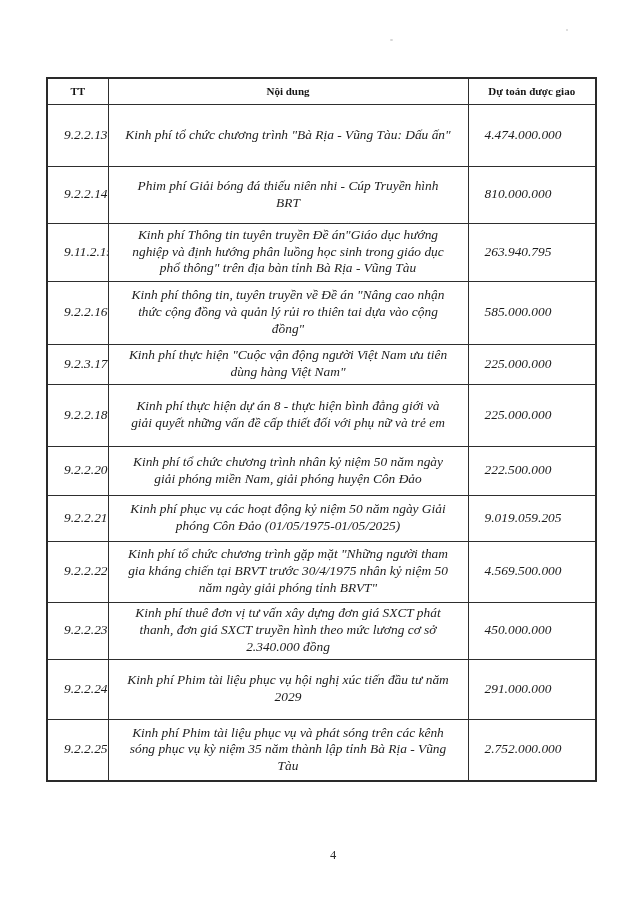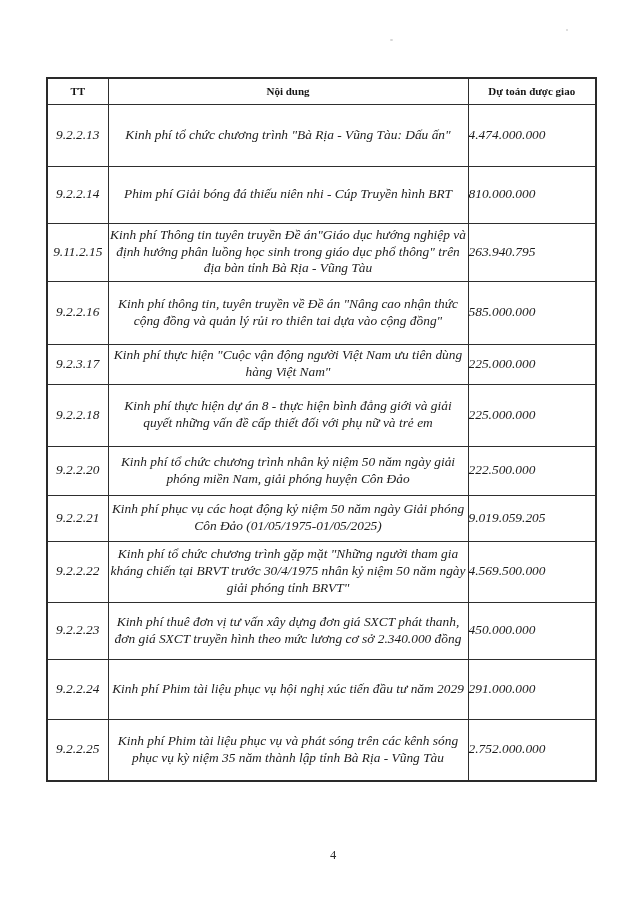--- a/index.html
+++ b/index.html
@@ -37,21 +37,21 @@
     padding: 3px 2px;
     text-align: center;
     vertical-align: middle;
   }
   table.budget-table td {
     font-style: italic;
     font-size: 13.4px;
     line-height: 16.8px;
     color: #1c1c1c;
     vertical-align: middle;
-    padding: 1px 0;
+    padding: 1px 16px;
   }
   td.cell-tt {
     text-align: center;
   }
   td.cell-content {
     text-align: center;
     padding: 2px 6px 2px 5px;
   }
   td.cell-amount {
     padding-right: 6px;

